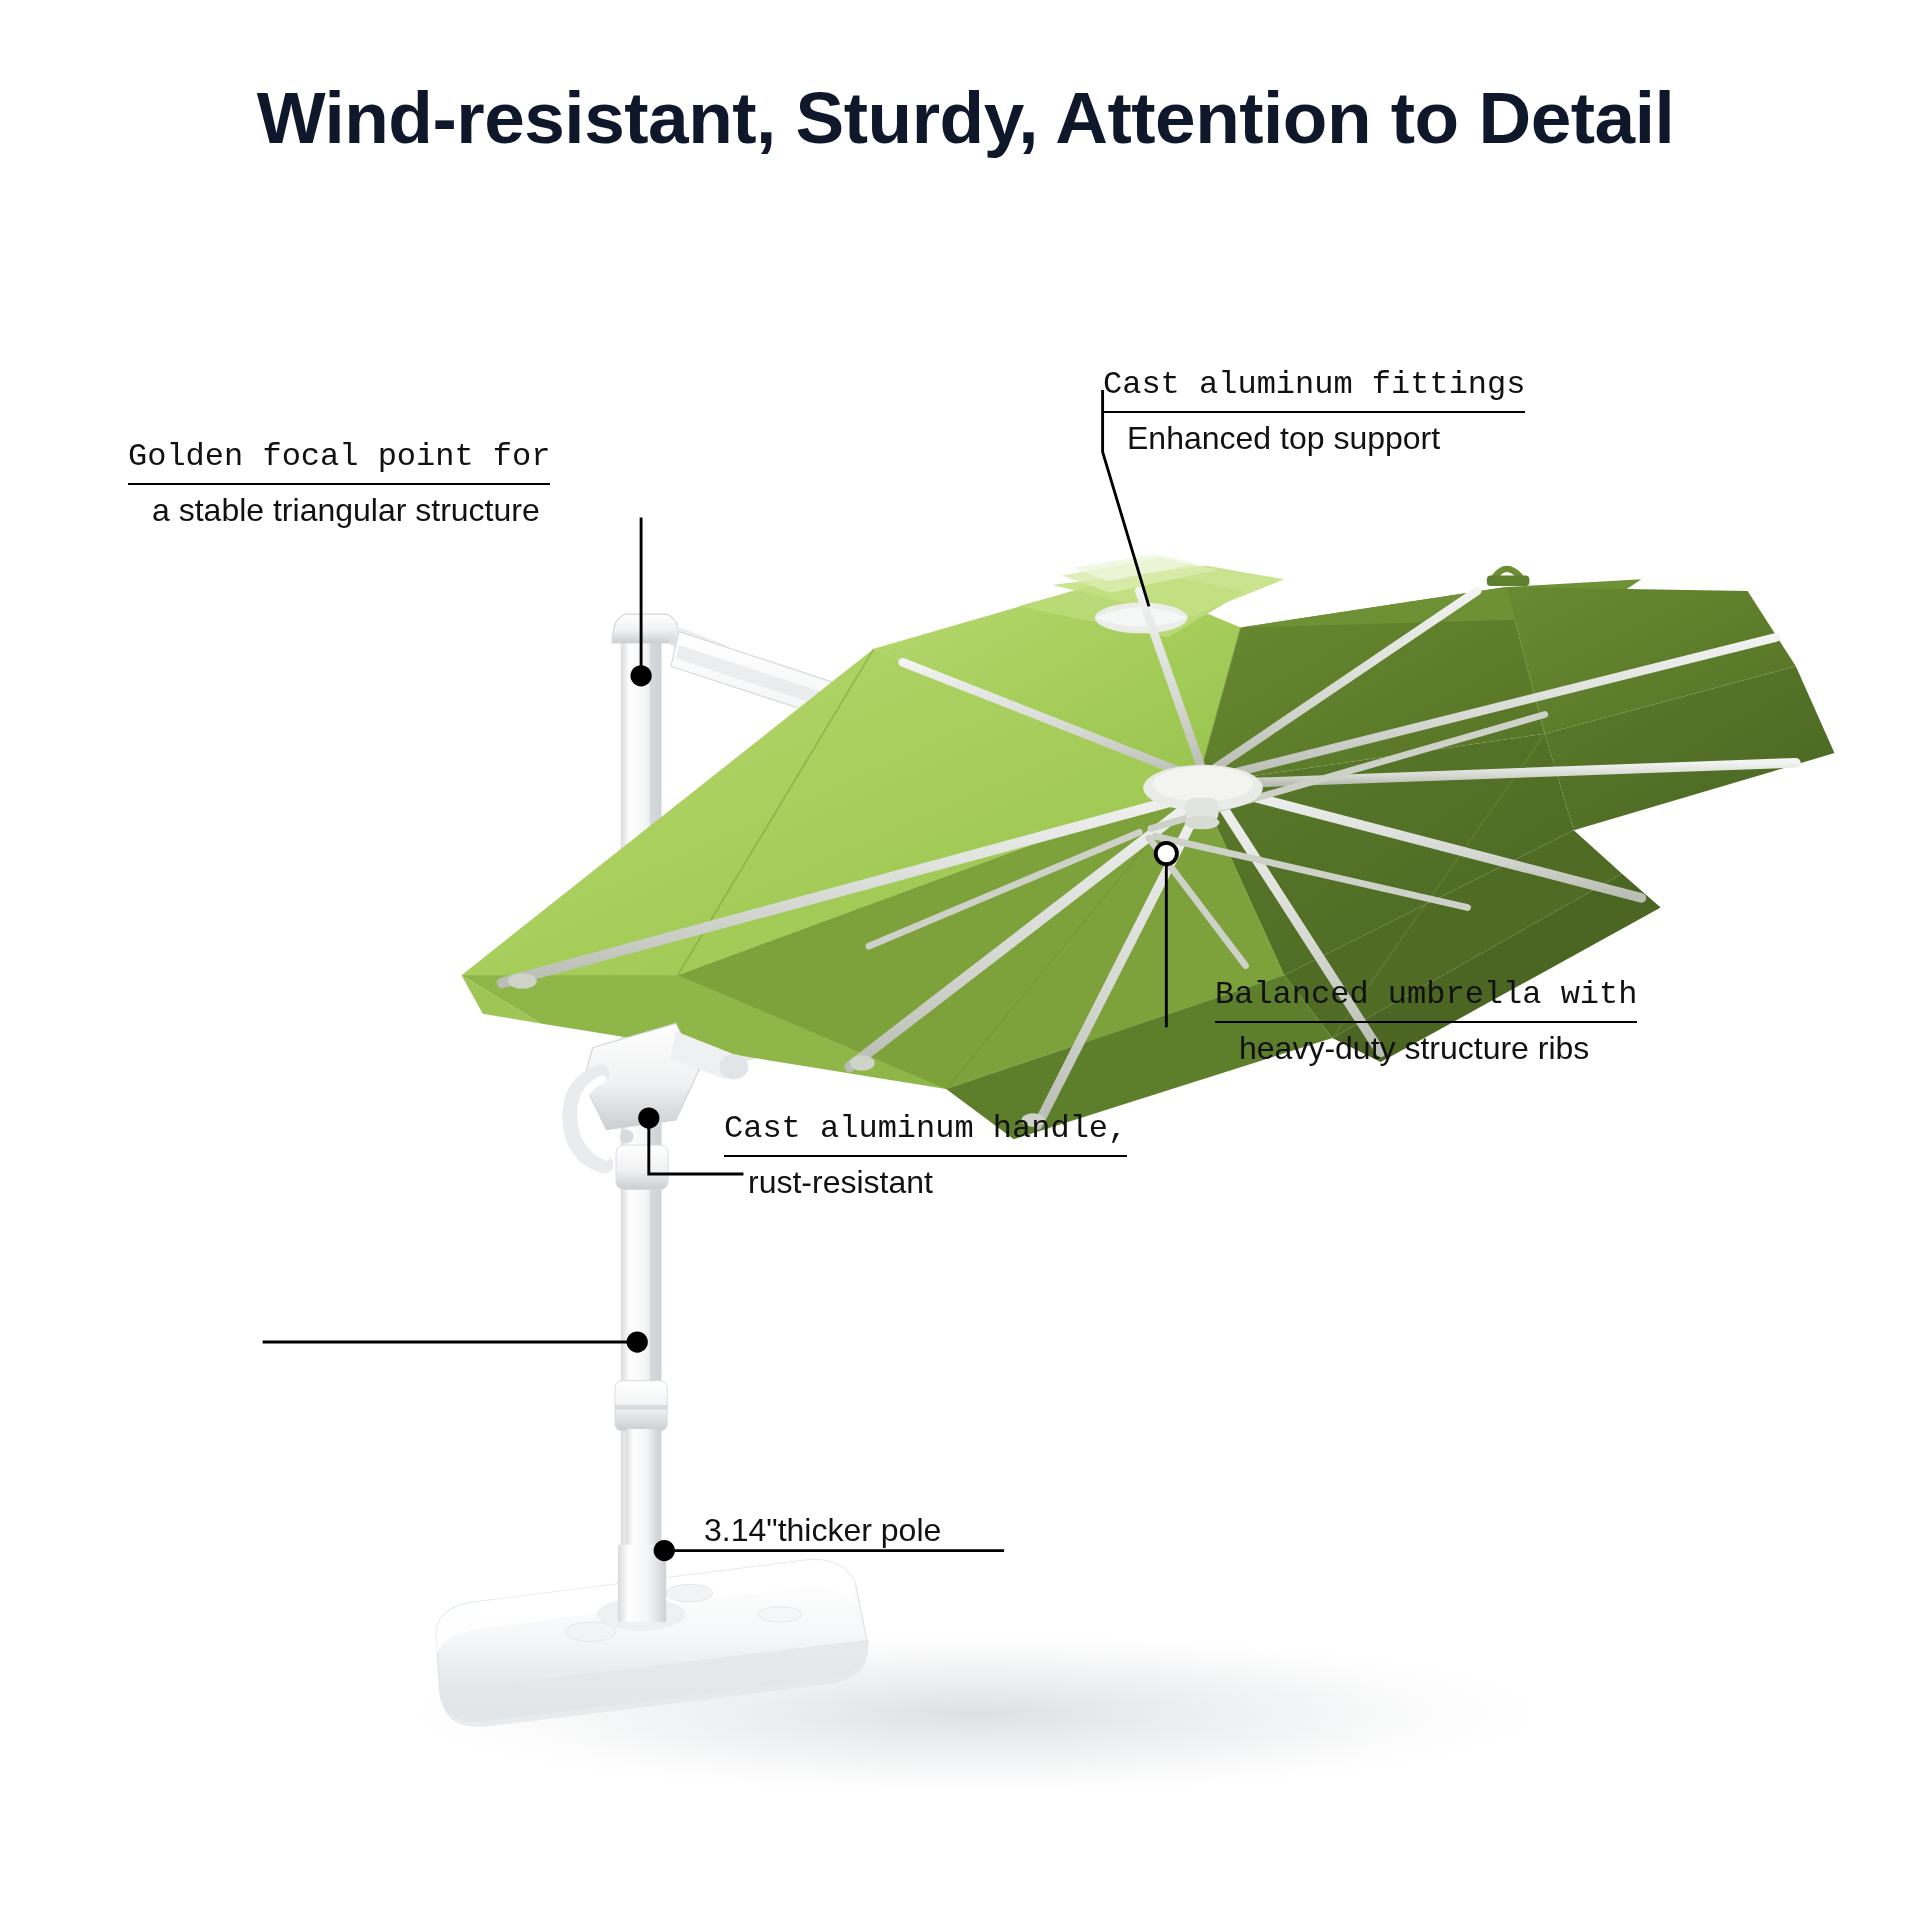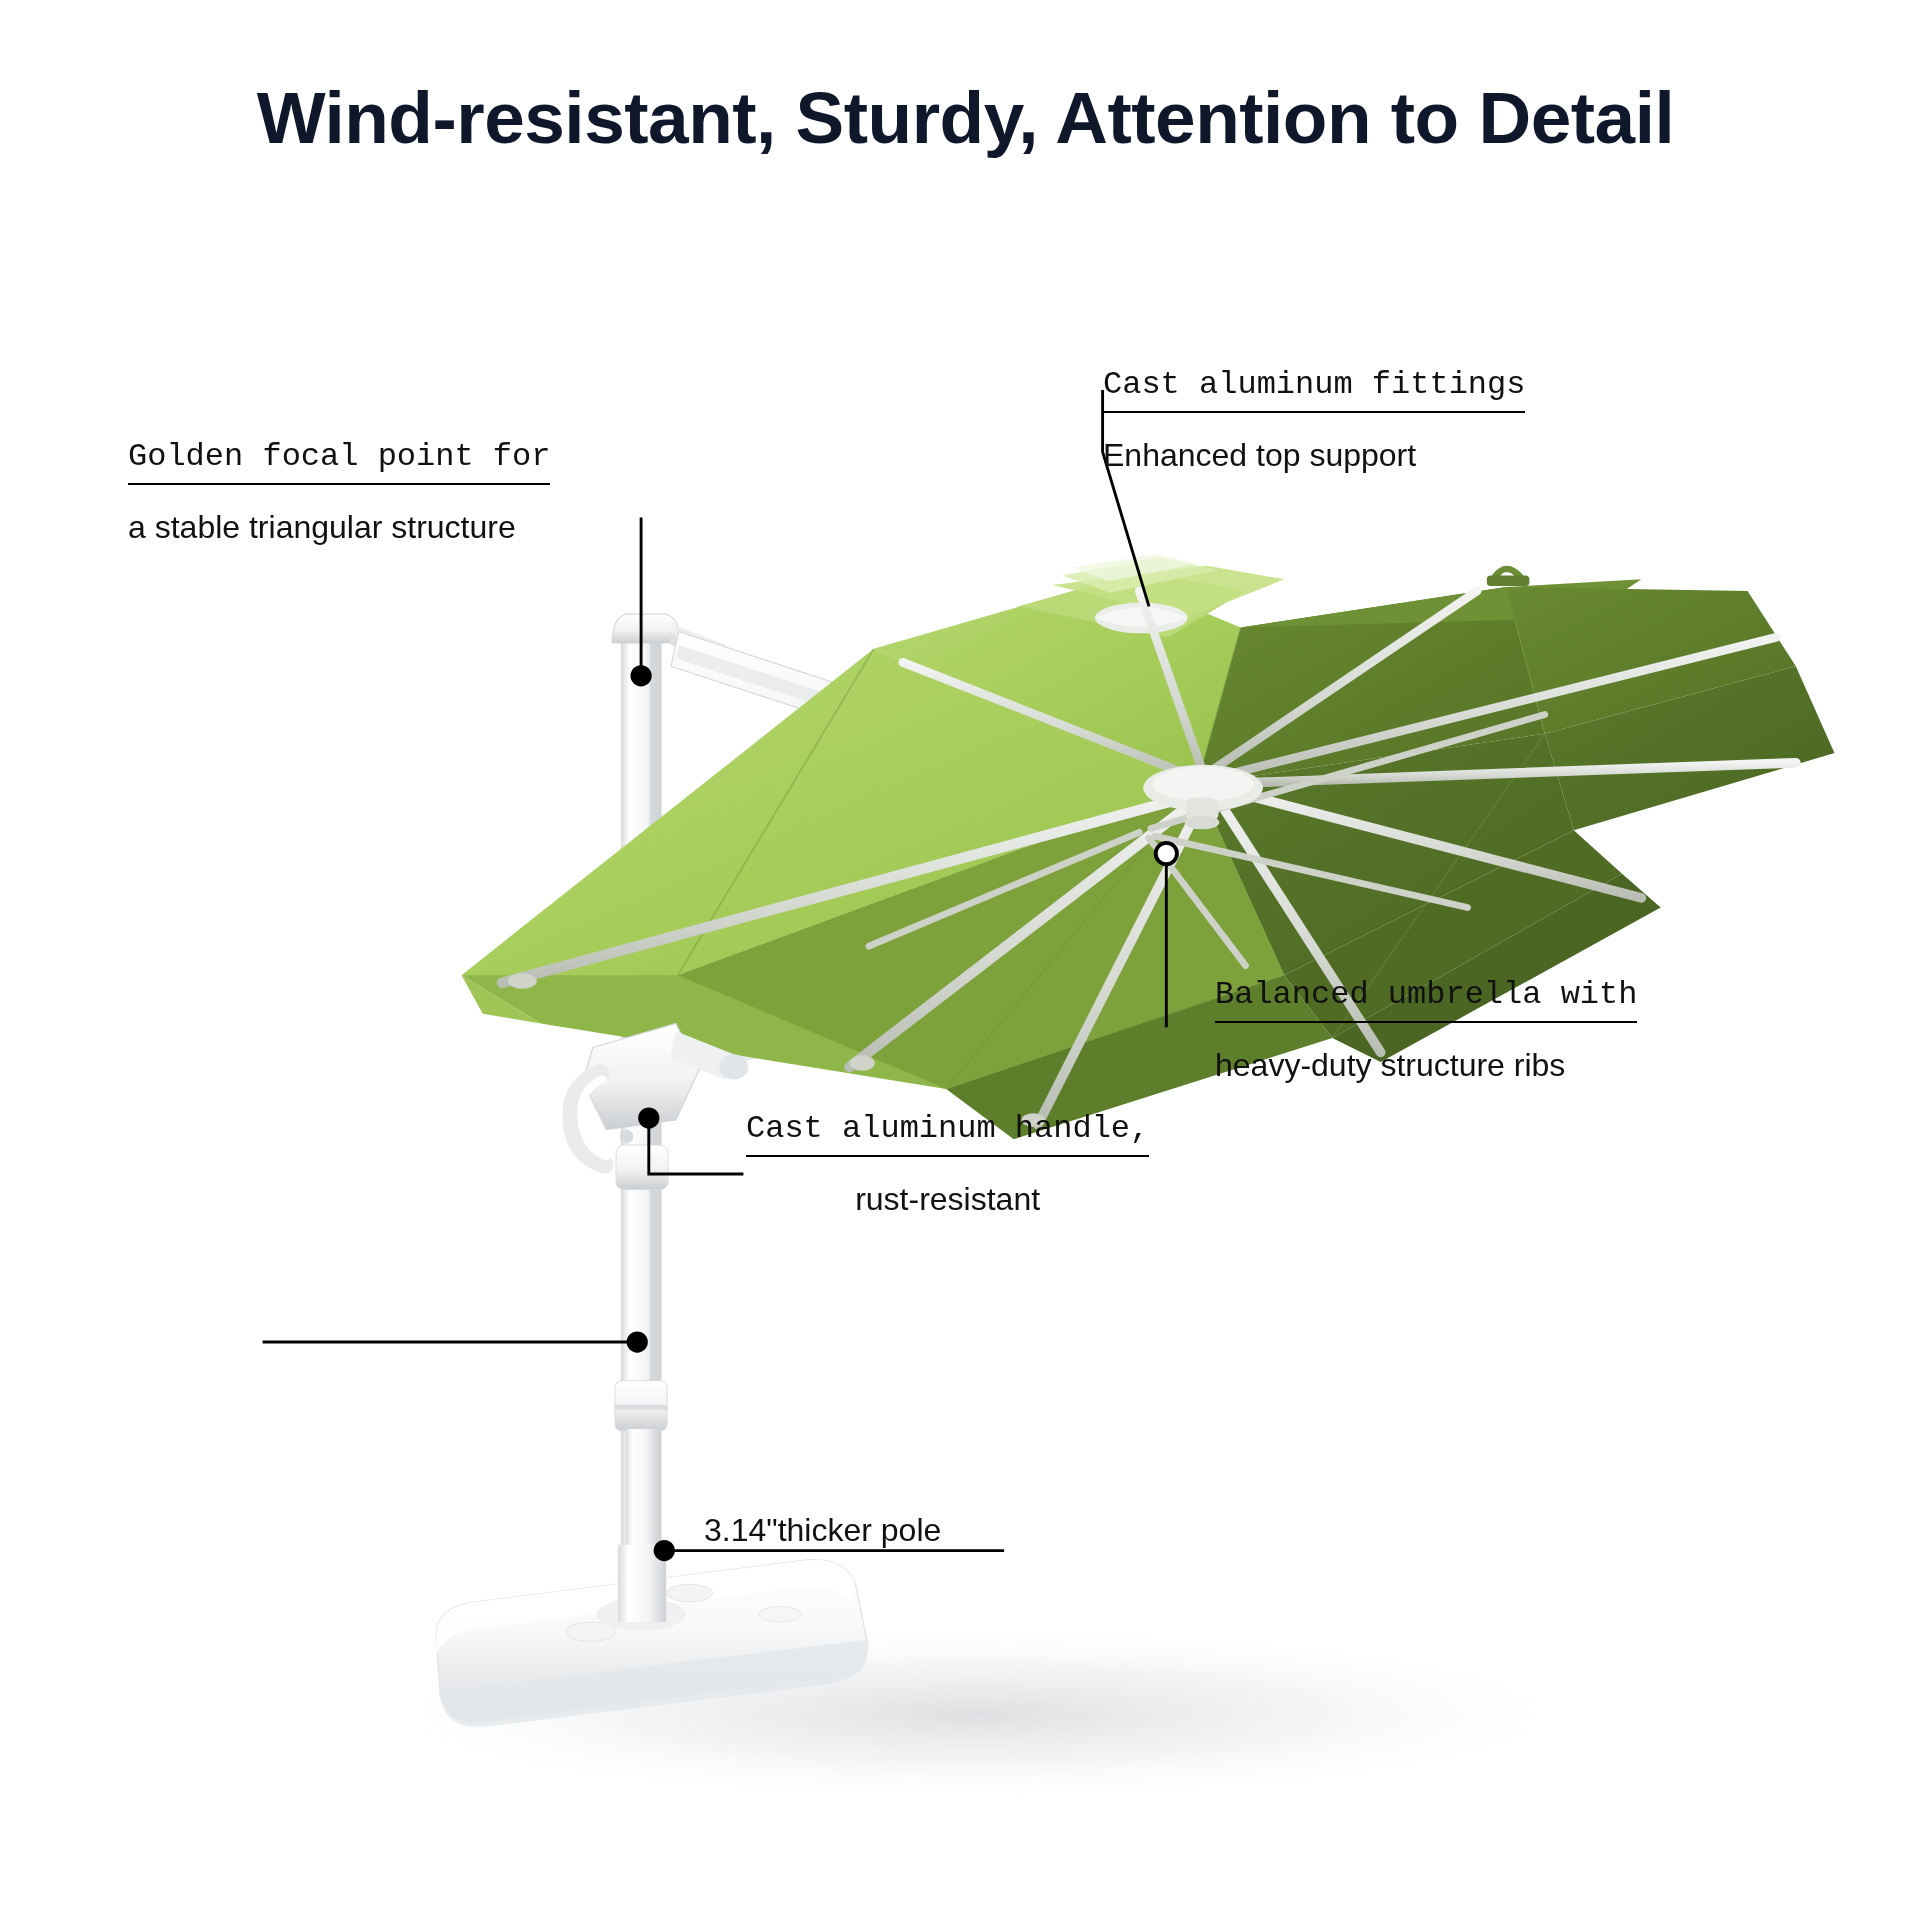--- a/index.html
+++ b/index.html
@@ -56,21 +56,22 @@
   .callout .l1,
   .callout .l2 {
     display: block;
   }
   .callout.ruled .l1 {
     border-bottom: 2.4px solid #000000;
     padding-bottom: 4.8px;
     font-family: Liberation Mono, monospace;
   }
   .callout.ruled .l2 {
-    padding-top: 21px;
+    padding-top: 4px;
+    margin-left: 24px;
   }
 
   
   #leaders {
     position: absolute;
     left: 0;
     top: 0;
     width: 1931px;
     height: 1931px;
     pointer-events: none;
@@ -298,21 +299,21 @@
   <div class="callout ruled" style="left:1103px; top:364px;">
     <span class="l1">Cast aluminum fittings</span>
     <span class="l2">Enhanced top support</span>
   </div>
 
   <div class="callout ruled" style="left:1215px; top:974px;">
     <span class="l1">Balanced umbrella with</span>
     <span class="l2">heavy-duty structure ribs</span>
   </div>
 
-  <div class="callout ruled" style="left:746px; top:1108px;text-align:center;">
+  <div class="callout ruled" style="left:724px; top:1108px;">
     <span class="l1">Cast aluminum handle,</span>
     <span class="l2">rust-resistant</span>
   </div>
 
 
   <div class="callout" style="left:704px; top:1509px;">
     <span class="l1">3.14"thicker pole</span>
   </div>
 
 </div>

